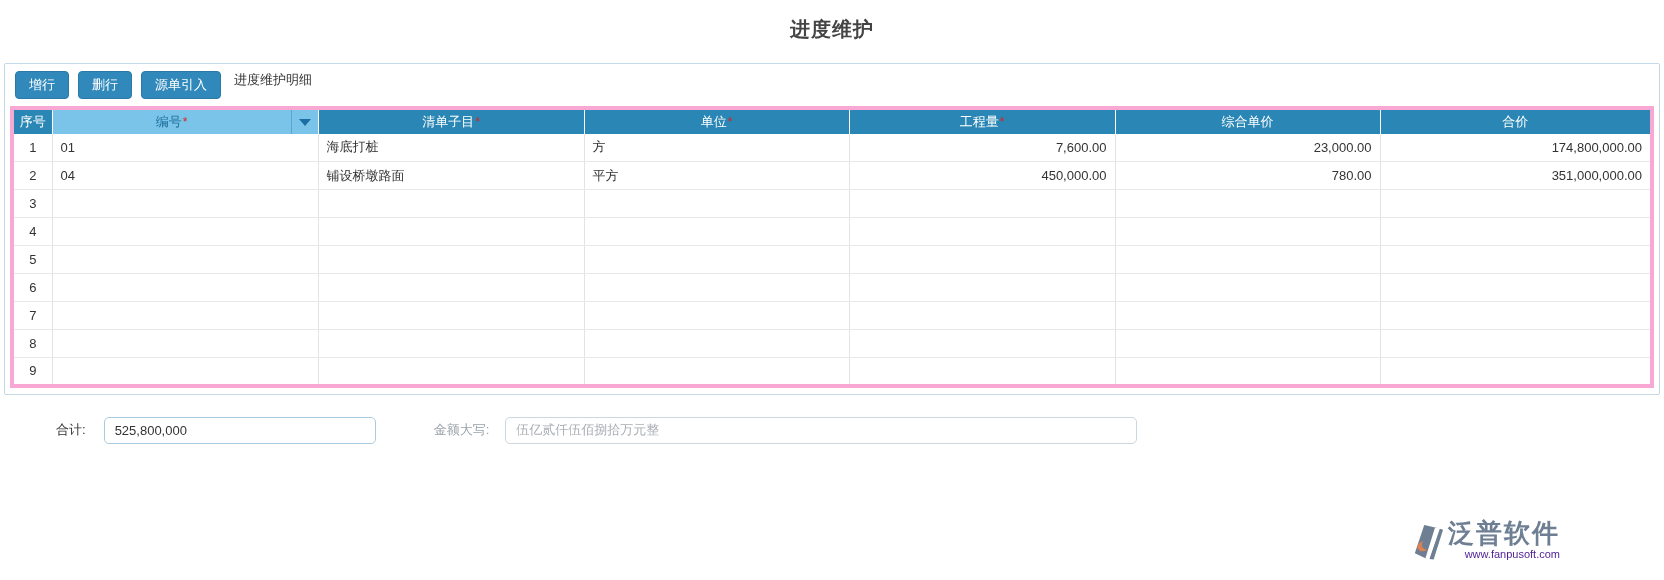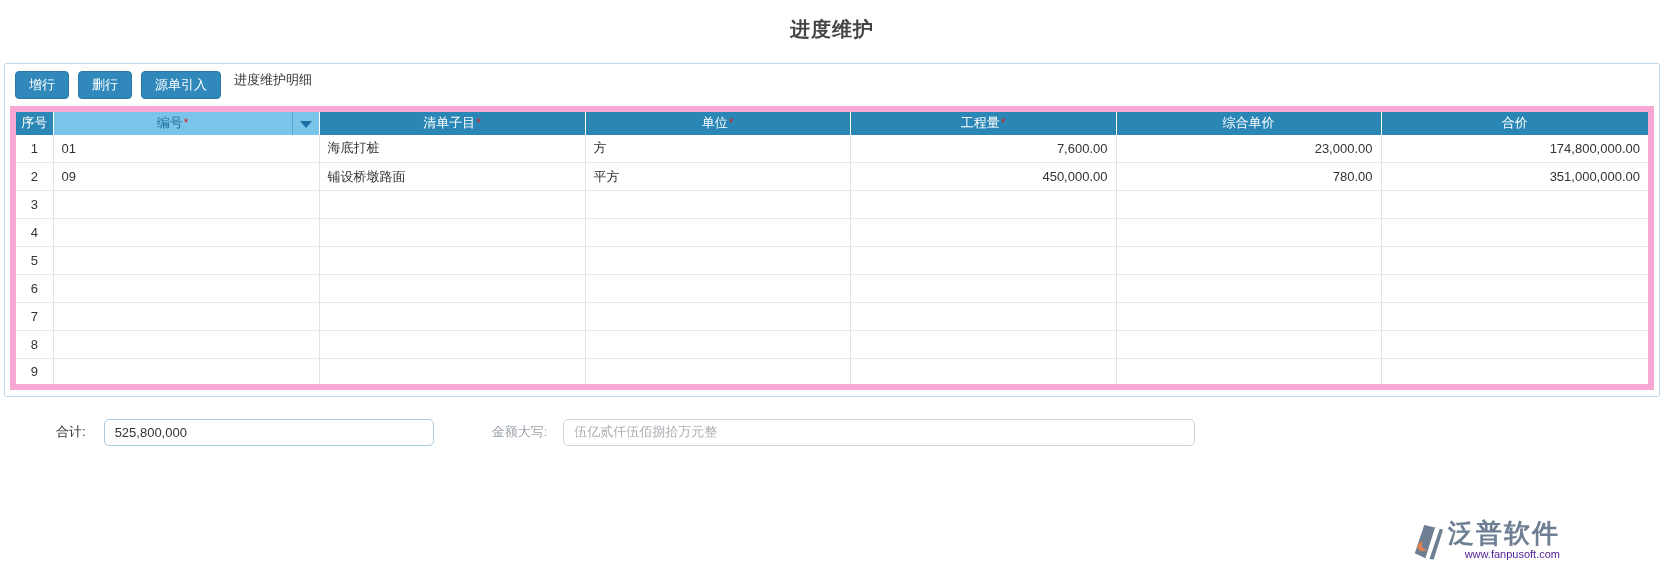--- a/index.html
+++ b/index.html
@@ -36,21 +36,21 @@
   .detail-panel { margin-top: 8px; padding-bottom: 6px; }
   .toolbar { display: flex; padding: 7px 10px 7px 10px; }
   .btn { background: #3089ba; border: 1px solid #2a7aa8; color: #fff; font-size: 13px;
     font-family: inherit; padding: 5px 13px; border-radius: 4px; margin-right: 9px;
     cursor: pointer; line-height: 1.2; }
   .detail-title { font-size: 13px; color: #333; margin-left: 4px; }
 
   
   .grid-wrap { margin: 0 5px; }
   table.grid { width: 100%; border-collapse: collapse; table-layout: fixed;
-    border: 6px solid #f9a8d4; font-size: 13px; }
+    border: 4px solid #f9a8d4; font-size: 13px; }
   table.grid th { background: #2986b5; color: #fff; font-weight: normal; height: 26px;
     text-align: center; border-left: 1px solid rgba(255,255,255,.45); overflow: hidden;
     white-space: nowrap; }
   table.grid th:first-child { border-left: none; }
   table.grid th.selected { background: #79c4e8; color: #20709f; }
   table.grid th.dropdown-cell { background: #79c4e8; border-left: 1px solid #55a8d2;
     cursor: pointer; }
   .caret-down { display: inline-block; width: 0; height: 0; border-left: 6px solid transparent;
     border-right: 6px solid transparent; border-top: 7px solid #1a6fa3; vertical-align: middle; }
   .req { color: #e02020; font-style: normal; margin-left: 1px; font-size: 12px; }
@@ -62,21 +62,21 @@
   table.grid tr:last-child td { border-bottom: none; }
   td.al-c { text-align: center; padding: 0 2px; }
   td.al-l { text-align: left; margin-left: 8px; }
   td.al-r { text-align: right; }
 
   
   .footer { display: flex; align-items: center; margin-top: 22px; padding-left: 52px; }
   .footer input { height: 27px; font-size: 13px; font-family: inherit; color: #333;
     border: 1px solid #a9cbe2; border-radius: 5px; padding: 0 10px; background: #fff;
     outline: none; }
-  .total-input { width: 330px; margin-left: 10px; }
+  .total-input { width: 272px; margin-left: 10px; }
   .words-label { margin-left: 58px; color: #9aa2a9; }
   .words-input { width: 632px; margin-left: 8px; color: #a9adb2 !important;
     border-color: #ccd6de !important; }
 
   
   .branding { position: absolute; right: 100px; bottom: 14px; display: flex;
     align-items: flex-start; }
   .brand-glyph { margin-right: 4px; margin-top: 2px; }
   .brand-text { display: flex; flex-direction: column; align-items: flex-end; }
   .brand-name { font-size: 26px; font-weight: bold; color: #6e7f93; letter-spacing: 2px;
@@ -127,21 +127,21 @@
               <td class="al-c">1</td>
               <td class="al-l" colspan="2">01</td>
               <td class="al-l">海底打桩</td>
               <td class="al-l">方</td>
               <td class="al-r">7,600.00</td>
               <td class="al-r">23,000.00</td>
               <td class="al-r">174,800,000.00</td>
             </tr>
             <tr>
               <td class="al-c">2</td>
-              <td class="al-l" colspan="2">09</td>
+              <td class="al-l" colspan="2">04</td>
               <td class="al-l">铺设桥墩路面</td>
               <td class="al-l">平方</td>
               <td class="al-r">450,000.00</td>
               <td class="al-r">780.00</td>
               <td class="al-r">351,000,000.00</td>
             </tr>
             <tr>
               <td class="al-c">3</td>
               <td class="al-l" colspan="2"></td>
               <td class="al-l"></td>

